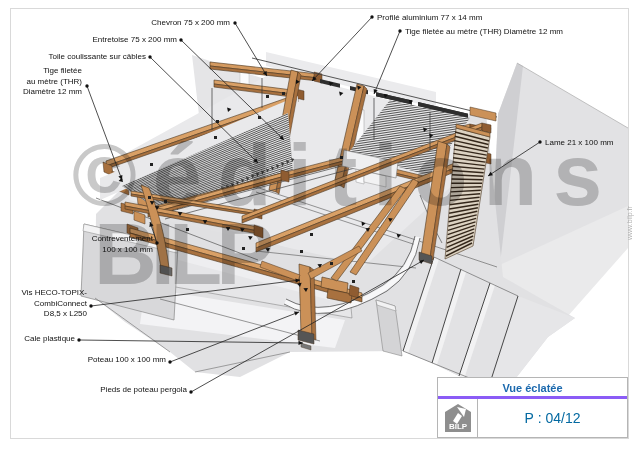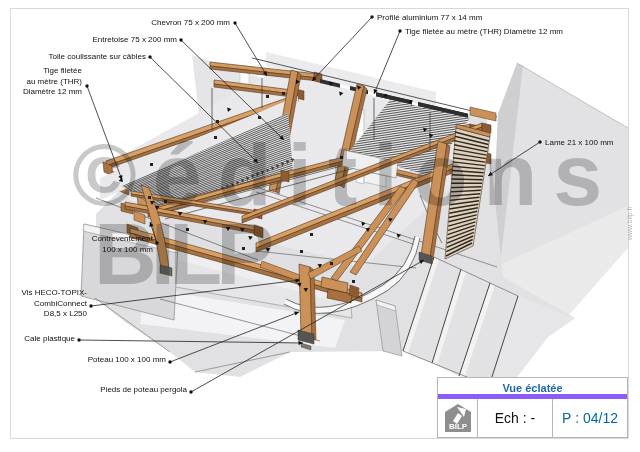--- a/index.html
+++ b/index.html
@@ -360,27 +360,26 @@
 <line x1="170" y1="362" x2="299" y2="312" stroke="#222" stroke-width="0.8"></line>
 <circle cx="170" cy="362" r="1.7" fill="#111"></circle>
 <polygon points="299.0,312.0 295.6,315.6 294.0,311.6" fill="#111"></polygon>
 <line x1="191" y1="392" x2="424" y2="260" stroke="#222" stroke-width="0.8"></line>
 <circle cx="191" cy="392" r="1.7" fill="#111"></circle>
 <polygon points="424.0,260.0 421.1,264.1 419.0,260.4" fill="#111"></polygon>
     </svg>
 <div style="position:absolute;top:18px;font:8px &quot;Liberation Sans&quot;,sans-serif;color:#111;line-height:10.5px;white-space:nowrap;right:410px;text-align:right;">Chevron 75 x 200 mm</div><div style="position:absolute;top:35px;font:8px &quot;Liberation Sans&quot;,sans-serif;color:#111;line-height:10.5px;white-space:nowrap;right:463px;text-align:right;">Entretoise 75 x 200 mm</div><div style="position:absolute;top:52px;font:8px &quot;Liberation Sans&quot;,sans-serif;color:#111;line-height:10.5px;white-space:nowrap;right:494px;text-align:right;">Toile coulissante sur câbles</div><div style="position:absolute;top:66px;font:8px &quot;Liberation Sans&quot;,sans-serif;color:#111;line-height:10.5px;white-space:nowrap;right:558px;text-align:right;">Tige filetée<br>au mètre (THR)<br>Diamètre 12 mm</div><div style="position:absolute;top:13px;font:8px &quot;Liberation Sans&quot;,sans-serif;color:#111;line-height:10.5px;white-space:nowrap;left:377px;text-align:left;">Profilé aluminium 77 x 14 mm</div><div style="position:absolute;top:27px;font:8px &quot;Liberation Sans&quot;,sans-serif;color:#111;line-height:10.5px;white-space:nowrap;left:405px;text-align:left;">Tige filetée au mètre (THR) Diamètre 12 mm</div><div style="position:absolute;top:138px;font:8px &quot;Liberation Sans&quot;,sans-serif;color:#111;line-height:10.5px;white-space:nowrap;left:545px;text-align:left;">Lame 21 x 100 mm</div><div style="position:absolute;top:234px;font:8px &quot;Liberation Sans&quot;,sans-serif;color:#111;line-height:10.5px;white-space:nowrap;right:487px;text-align:right;">Contreventement<br>100 x 100 mm</div><div style="position:absolute;top:288px;font:8px &quot;Liberation Sans&quot;,sans-serif;color:#111;line-height:10.5px;white-space:nowrap;right:553px;text-align:right;">Vis HECO-TOPIX-<br>CombiConnect<br>D8,5 x L250</div><div style="position:absolute;top:334px;font:8px &quot;Liberation Sans&quot;,sans-serif;color:#111;line-height:10.5px;white-space:nowrap;right:565px;text-align:right;">Cale plastique</div><div style="position:absolute;top:355px;font:8px &quot;Liberation Sans&quot;,sans-serif;color:#111;line-height:10.5px;white-space:nowrap;right:474px;text-align:right;">Poteau 100 x 100 mm</div><div style="position:absolute;top:385px;font:8px &quot;Liberation Sans&quot;,sans-serif;color:#111;line-height:10.5px;white-space:nowrap;right:453px;text-align:right;">Pieds de poteau pergola</div>
 
 <div style="position:absolute;left:437px;top:377px;width:191px;height:61px;background:#fff;border:1px solid #b5b5b5;box-sizing:border-box;font-family:&quot;Liberation Sans&quot;,sans-serif;">
- <div style="height:21px;border-bottom:5px solid #8b5cf6;text-align:center;line-height:21px;color:#1b69ae;font-weight:bold;font-size:11px;">Vue éclatée</div>
+ <div style="height:21px;border-bottom:3px solid #8b5cf6;text-align:center;line-height:21px;color:#1b69ae;font-weight:bold;font-size:11px;">Vue éclatée</div>
  <div style="display:flex;height:38px;">
   <div style="width:40px;border-right:1px solid #b5b5b5;display:flex;align-items:center;justify-content:center;">
    <svg width="28" height="30" viewBox="0 0 28 30">
      <polygon points="14,1 27,9 27,29 1,29 1,9" fill="#8e8e8e"></polygon>
      <polygon points="9,18 13,21 18,13 14,10" fill="#fff"></polygon>
      <polygon points="13,4 22,6 20,14" fill="#fff"></polygon>
      <text x="14" y="26" font-size="8" font-weight="bold" fill="#fff" text-anchor="middle" font-family="Liberation Sans">BILP</text>
    </svg>
   </div>
-  <div style="width:75px;border-right:1px solid #b5b5b5;display:flex;align-items:center;justify-content:center;font-size:14px;color:#111;">Ech&nbsp;:&nbsp;-</div>
   <div style="flex:1;display:flex;align-items:center;justify-content:center;font-size:14px;color:#0369a1;">P&nbsp;:&nbsp;04/12</div>
  </div>
 </div>
 <div style="position:absolute;left:626px;top:240px;font:7px &quot;Liberation Sans&quot;,sans-serif;color:#b0b0b0;white-space:nowrap;transform:rotate(-90deg);transform-origin:0 0;">www.bilp.fr</div>
 </div>
 </body></html>

